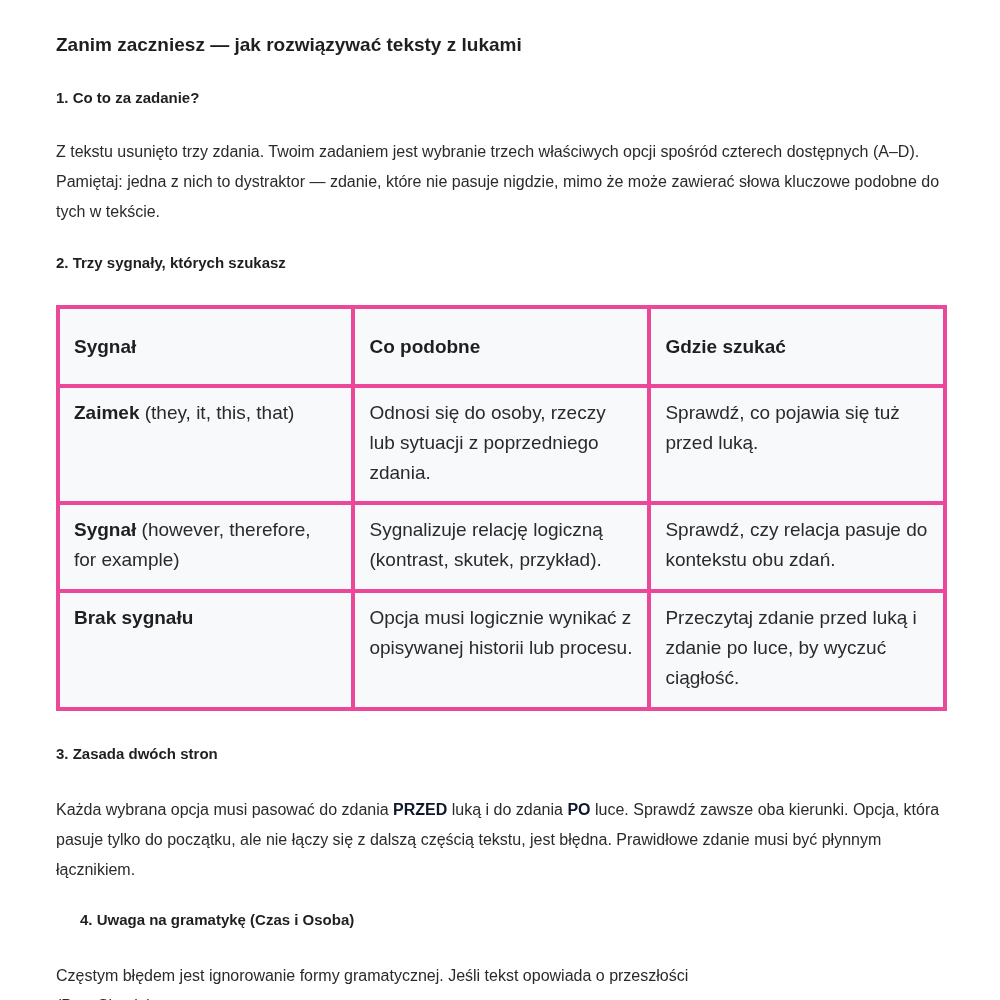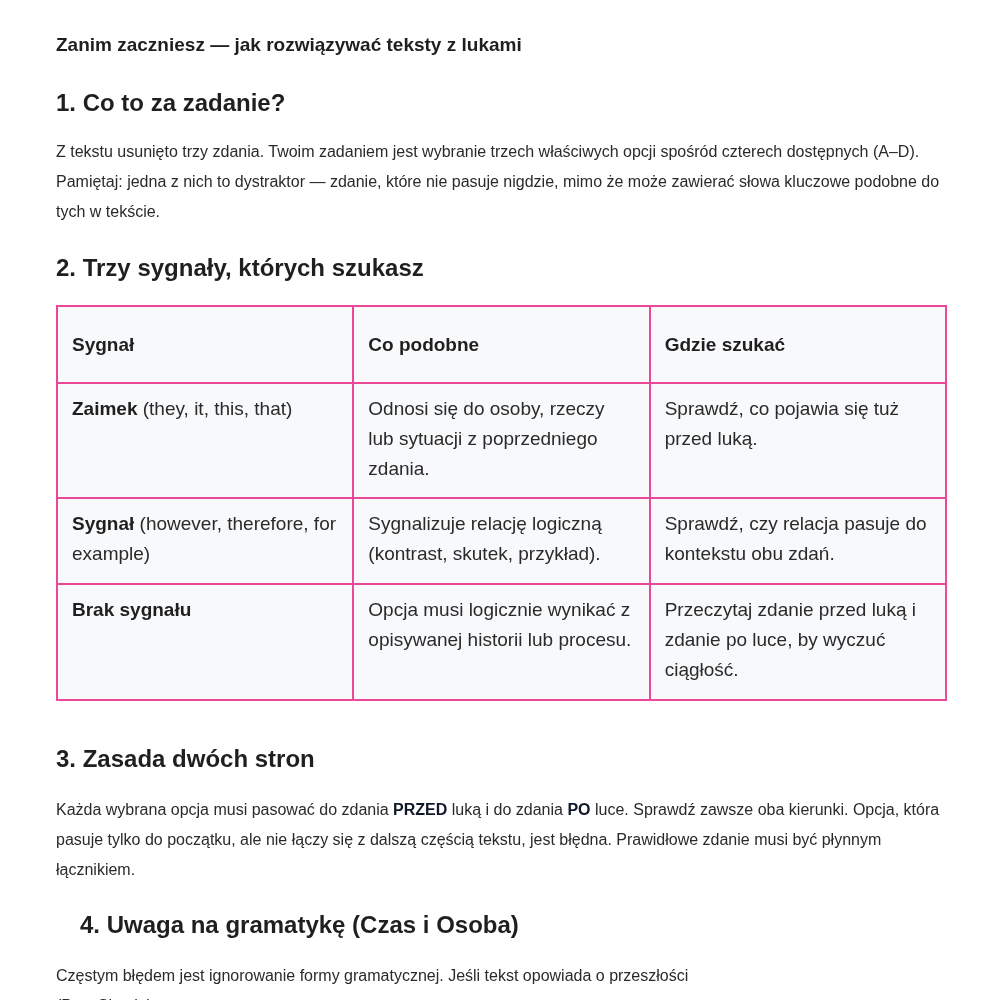--- a/index.html
+++ b/index.html
@@ -24,21 +24,21 @@
       position: absolute;
       top: 34px;
       left: 0;
       font-size: 19px;
       font-weight: bold;
       white-space: nowrap;
     }
     .h {
       position: absolute;
       left: 0;
-      font-size: 24px;
+      font-size: 15px;
       font-weight: bold;
       white-space: nowrap;
     }
     .p {
       position: absolute;
       left: 0;
       width: 890px;
       font-size: 16px;
       line-height: 30px;
       color: #2a2a2a;
@@ -49,21 +49,21 @@
       top: 305px;
       left: 0;
       width: 891px;
       border-collapse: collapse;
       background: #f8f9fb;
       font-size: 19px;
       line-height: 30px;
       color: #2a2a2a;
     }
     table.signals th, table.signals td {
-      border: 2px solid #ec4899;
+      border: 4px solid #ec4899;
       vertical-align: top;
       text-align: left;
       padding: 0 14px;
     }
     table.signals th {
       font-weight: bold;
       color: #1f1f1f;
       height: 75px;
       vertical-align: middle;
     }

